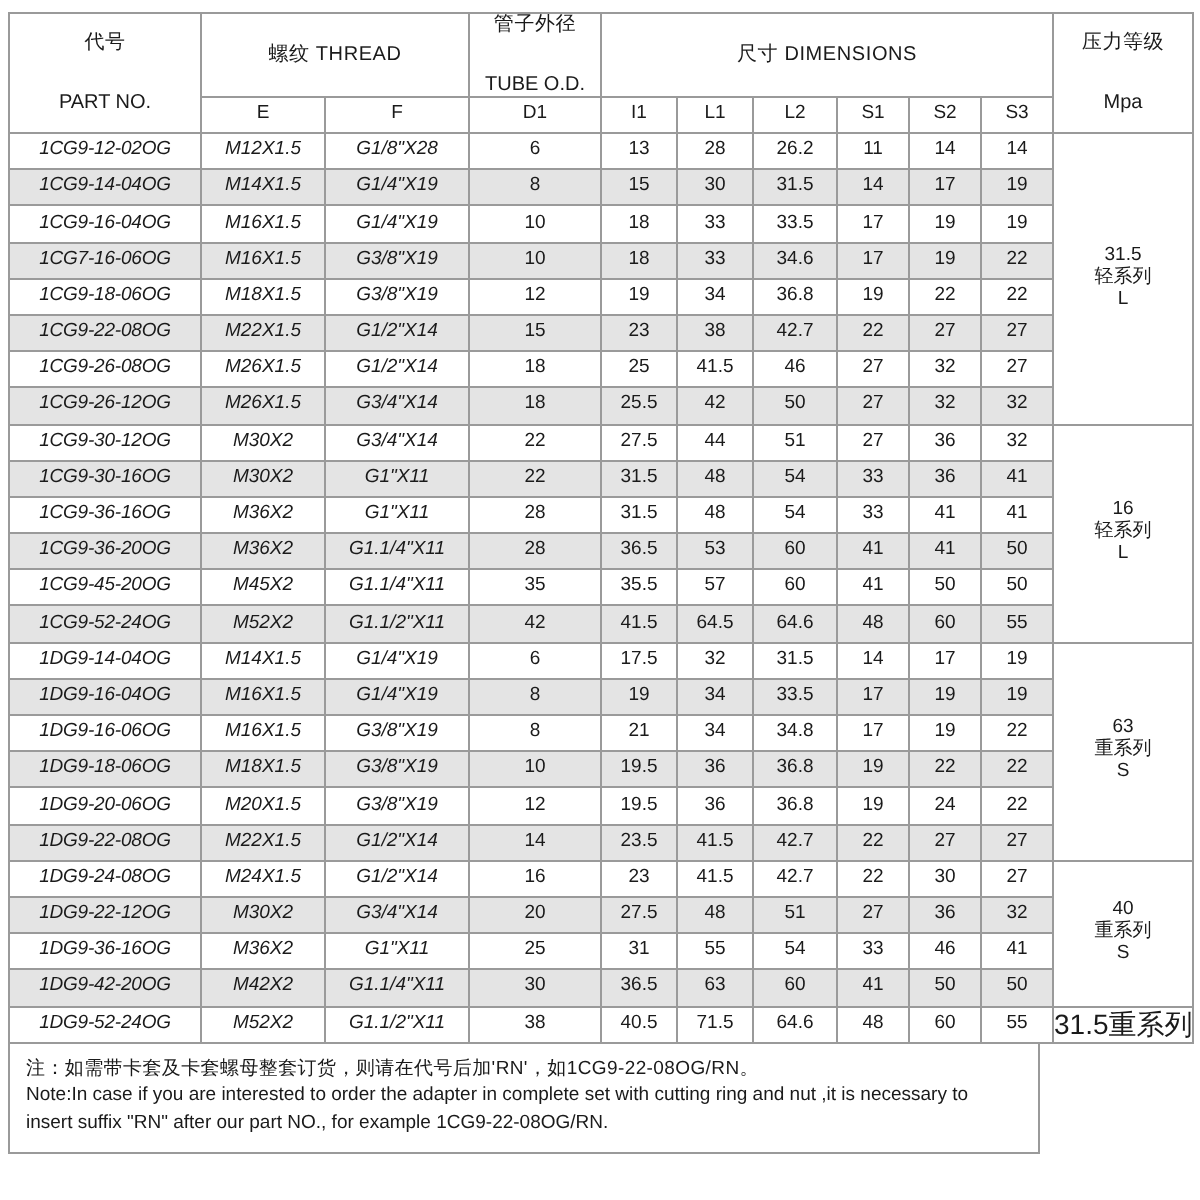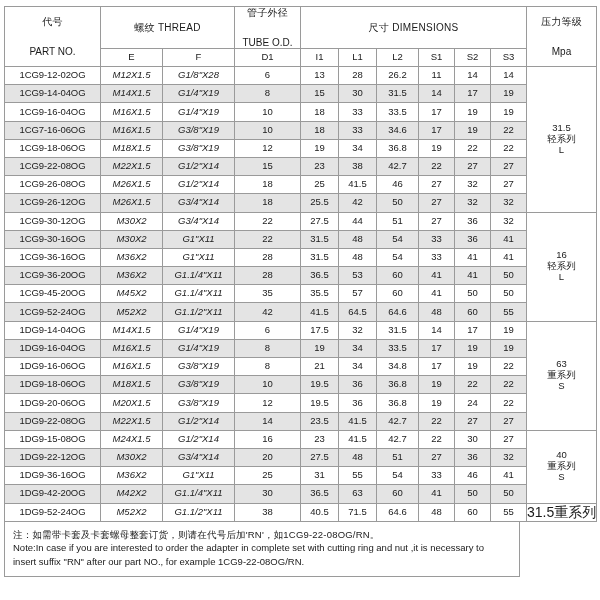--- a/index.html
+++ b/index.html
@@ -73,20 +73,21 @@
   tbody tr.alt td.data {
     background: #e4e4e4;
   }
   tbody tr td.data {
     background: #ffffff;
   }
 
   td.part {
     font-size: 9.5px;
     letter-spacing: -0.1px;
+    font-style: italic;
   }
   td.thr {
     font-size: 9.5px;
     font-style: italic;
   }
   td.num {
     font-size: 9.5px;
   }
 
   
@@ -439,21 +440,21 @@
           <td class="data thr">G1/2"X14</td>
           <td class="data num">14</td>
           <td class="data num">23.5</td>
           <td class="data num">41.5</td>
           <td class="data num">42.7</td>
           <td class="data num">22</td>
           <td class="data num">27</td>
           <td class="data num">27</td>
         </tr>
         <tr>
-          <td class="data part">1DG9-15-08OG</td>
+          <td class="data part">1DG9-24-08OG</td>
           <td class="data thr">M24X1.5</td>
           <td class="data thr">G1/2"X14</td>
           <td class="data num">16</td>
           <td class="data num">23</td>
           <td class="data num">41.5</td>
           <td class="data num">42.7</td>
           <td class="data num">22</td>
           <td class="data num">30</td>
           <td class="data num">27</td>
           <td class="press" rowspan="4">

